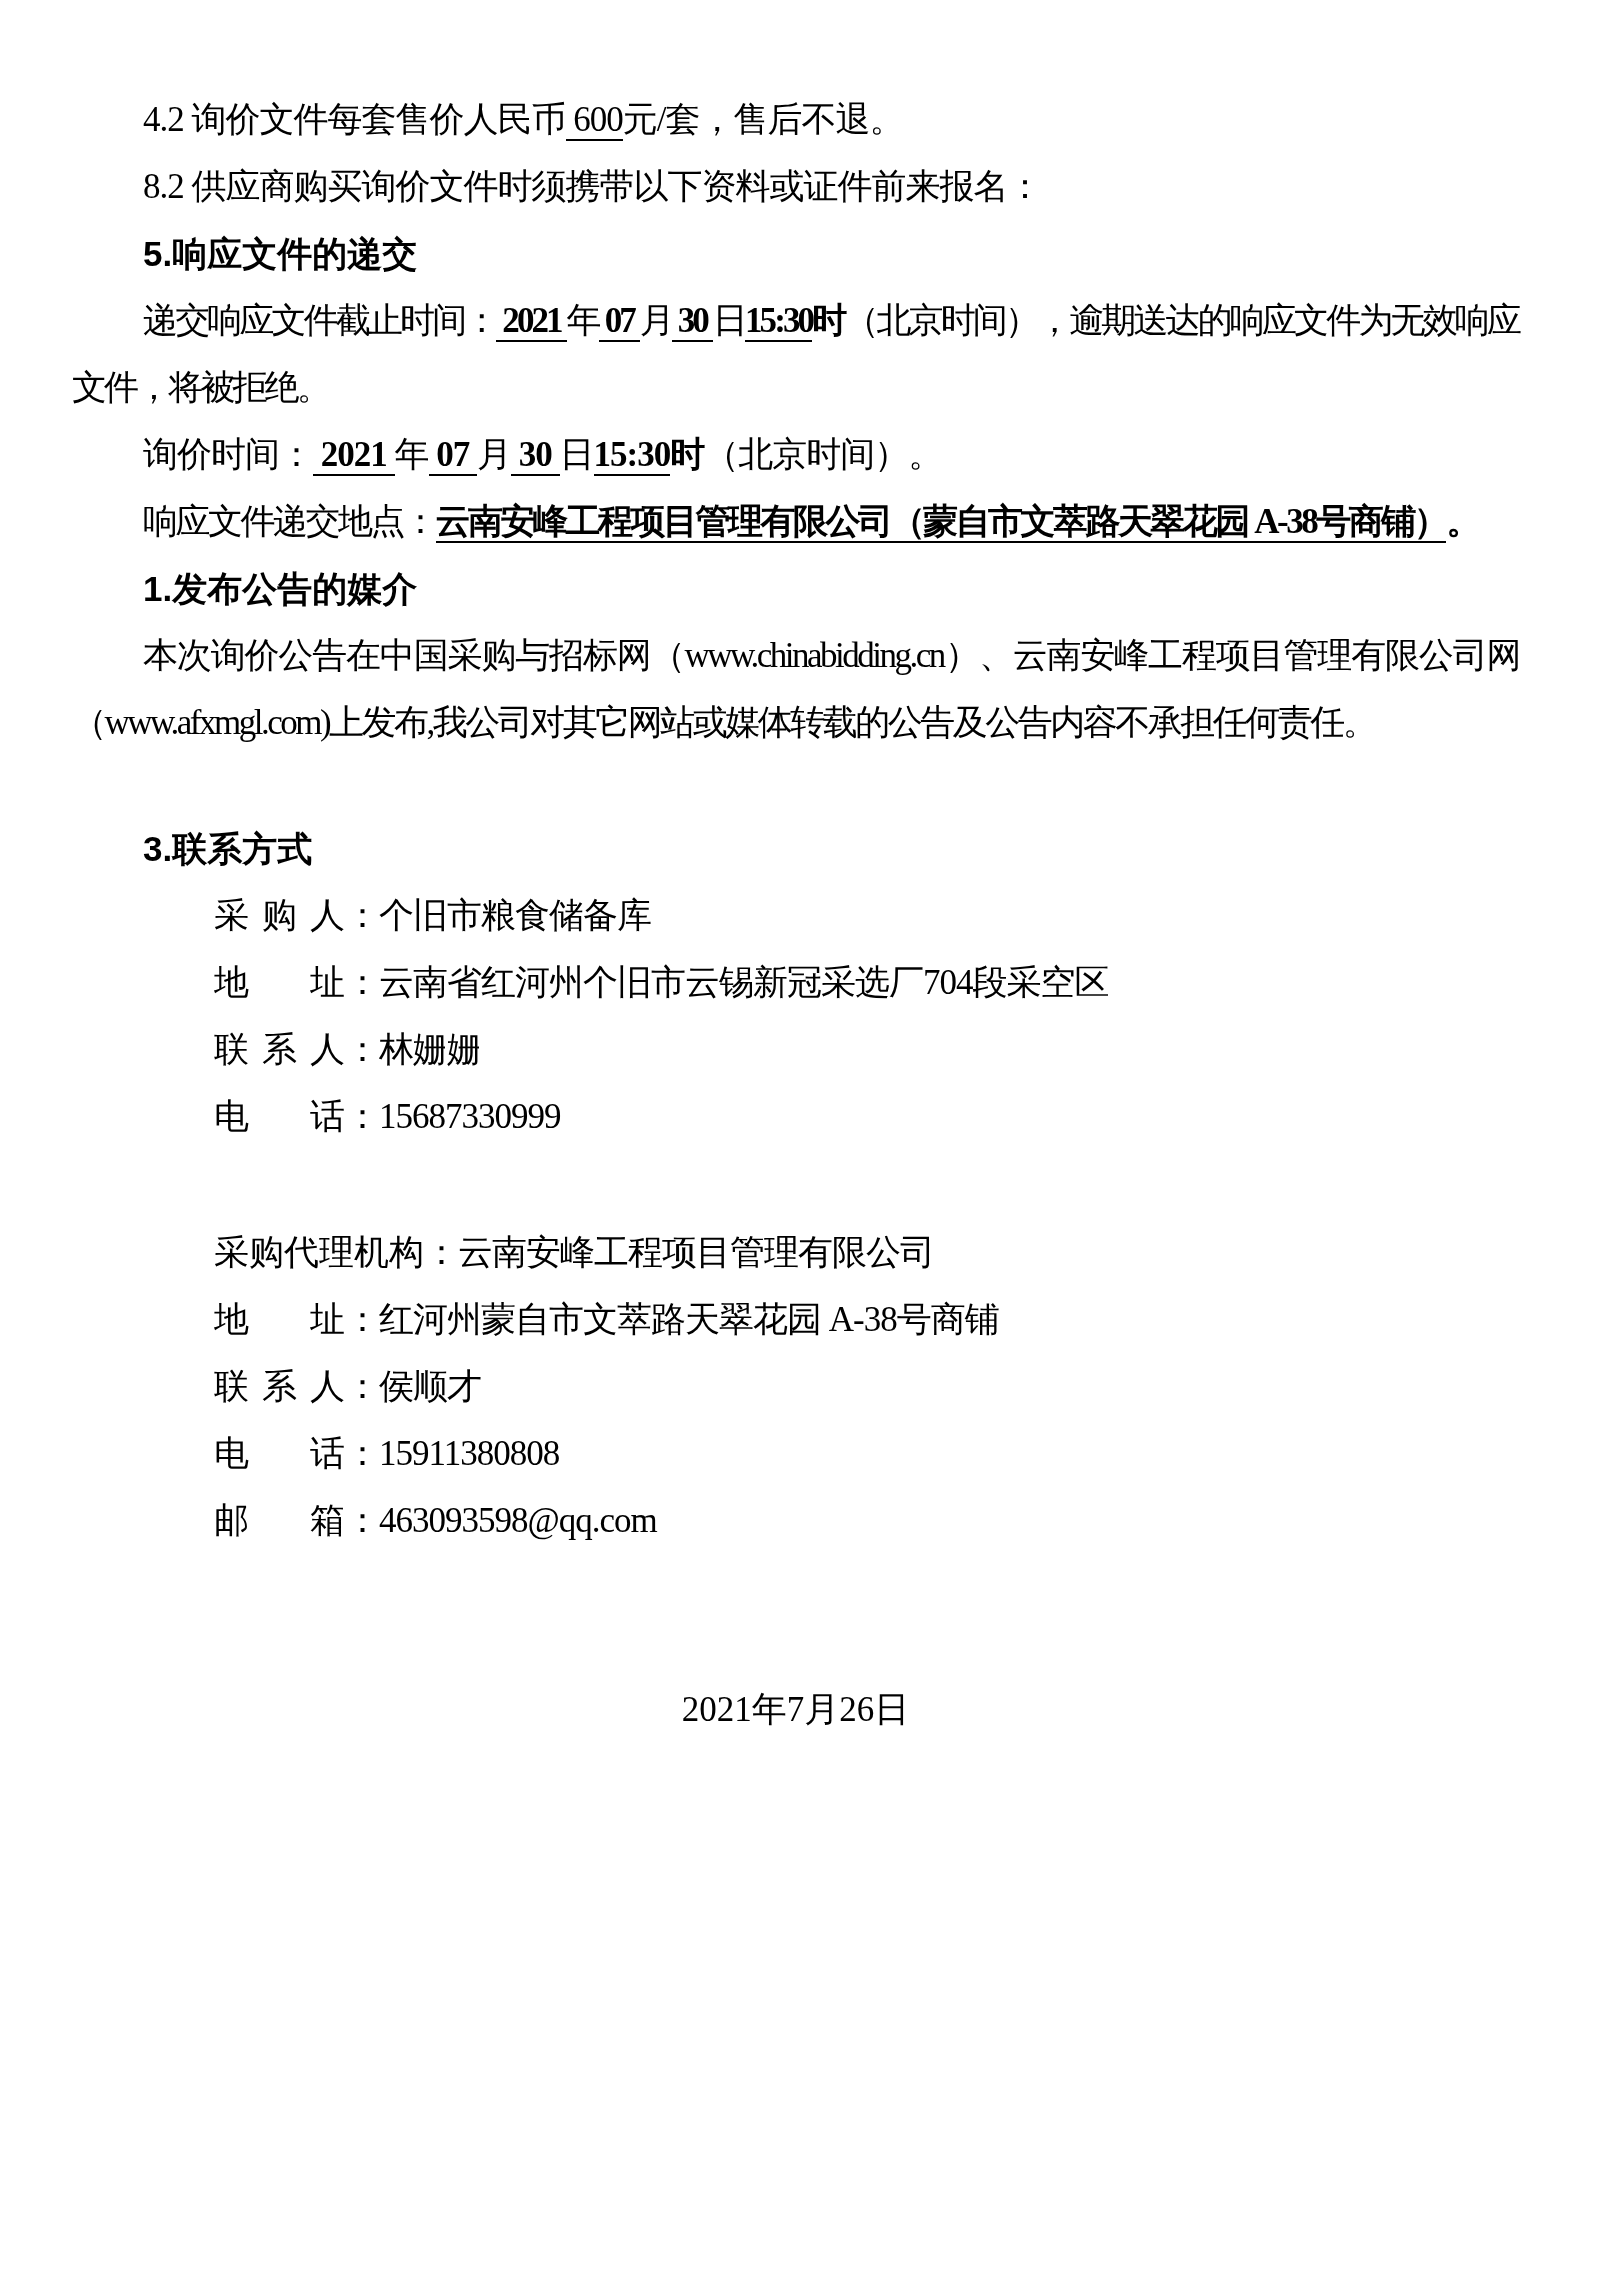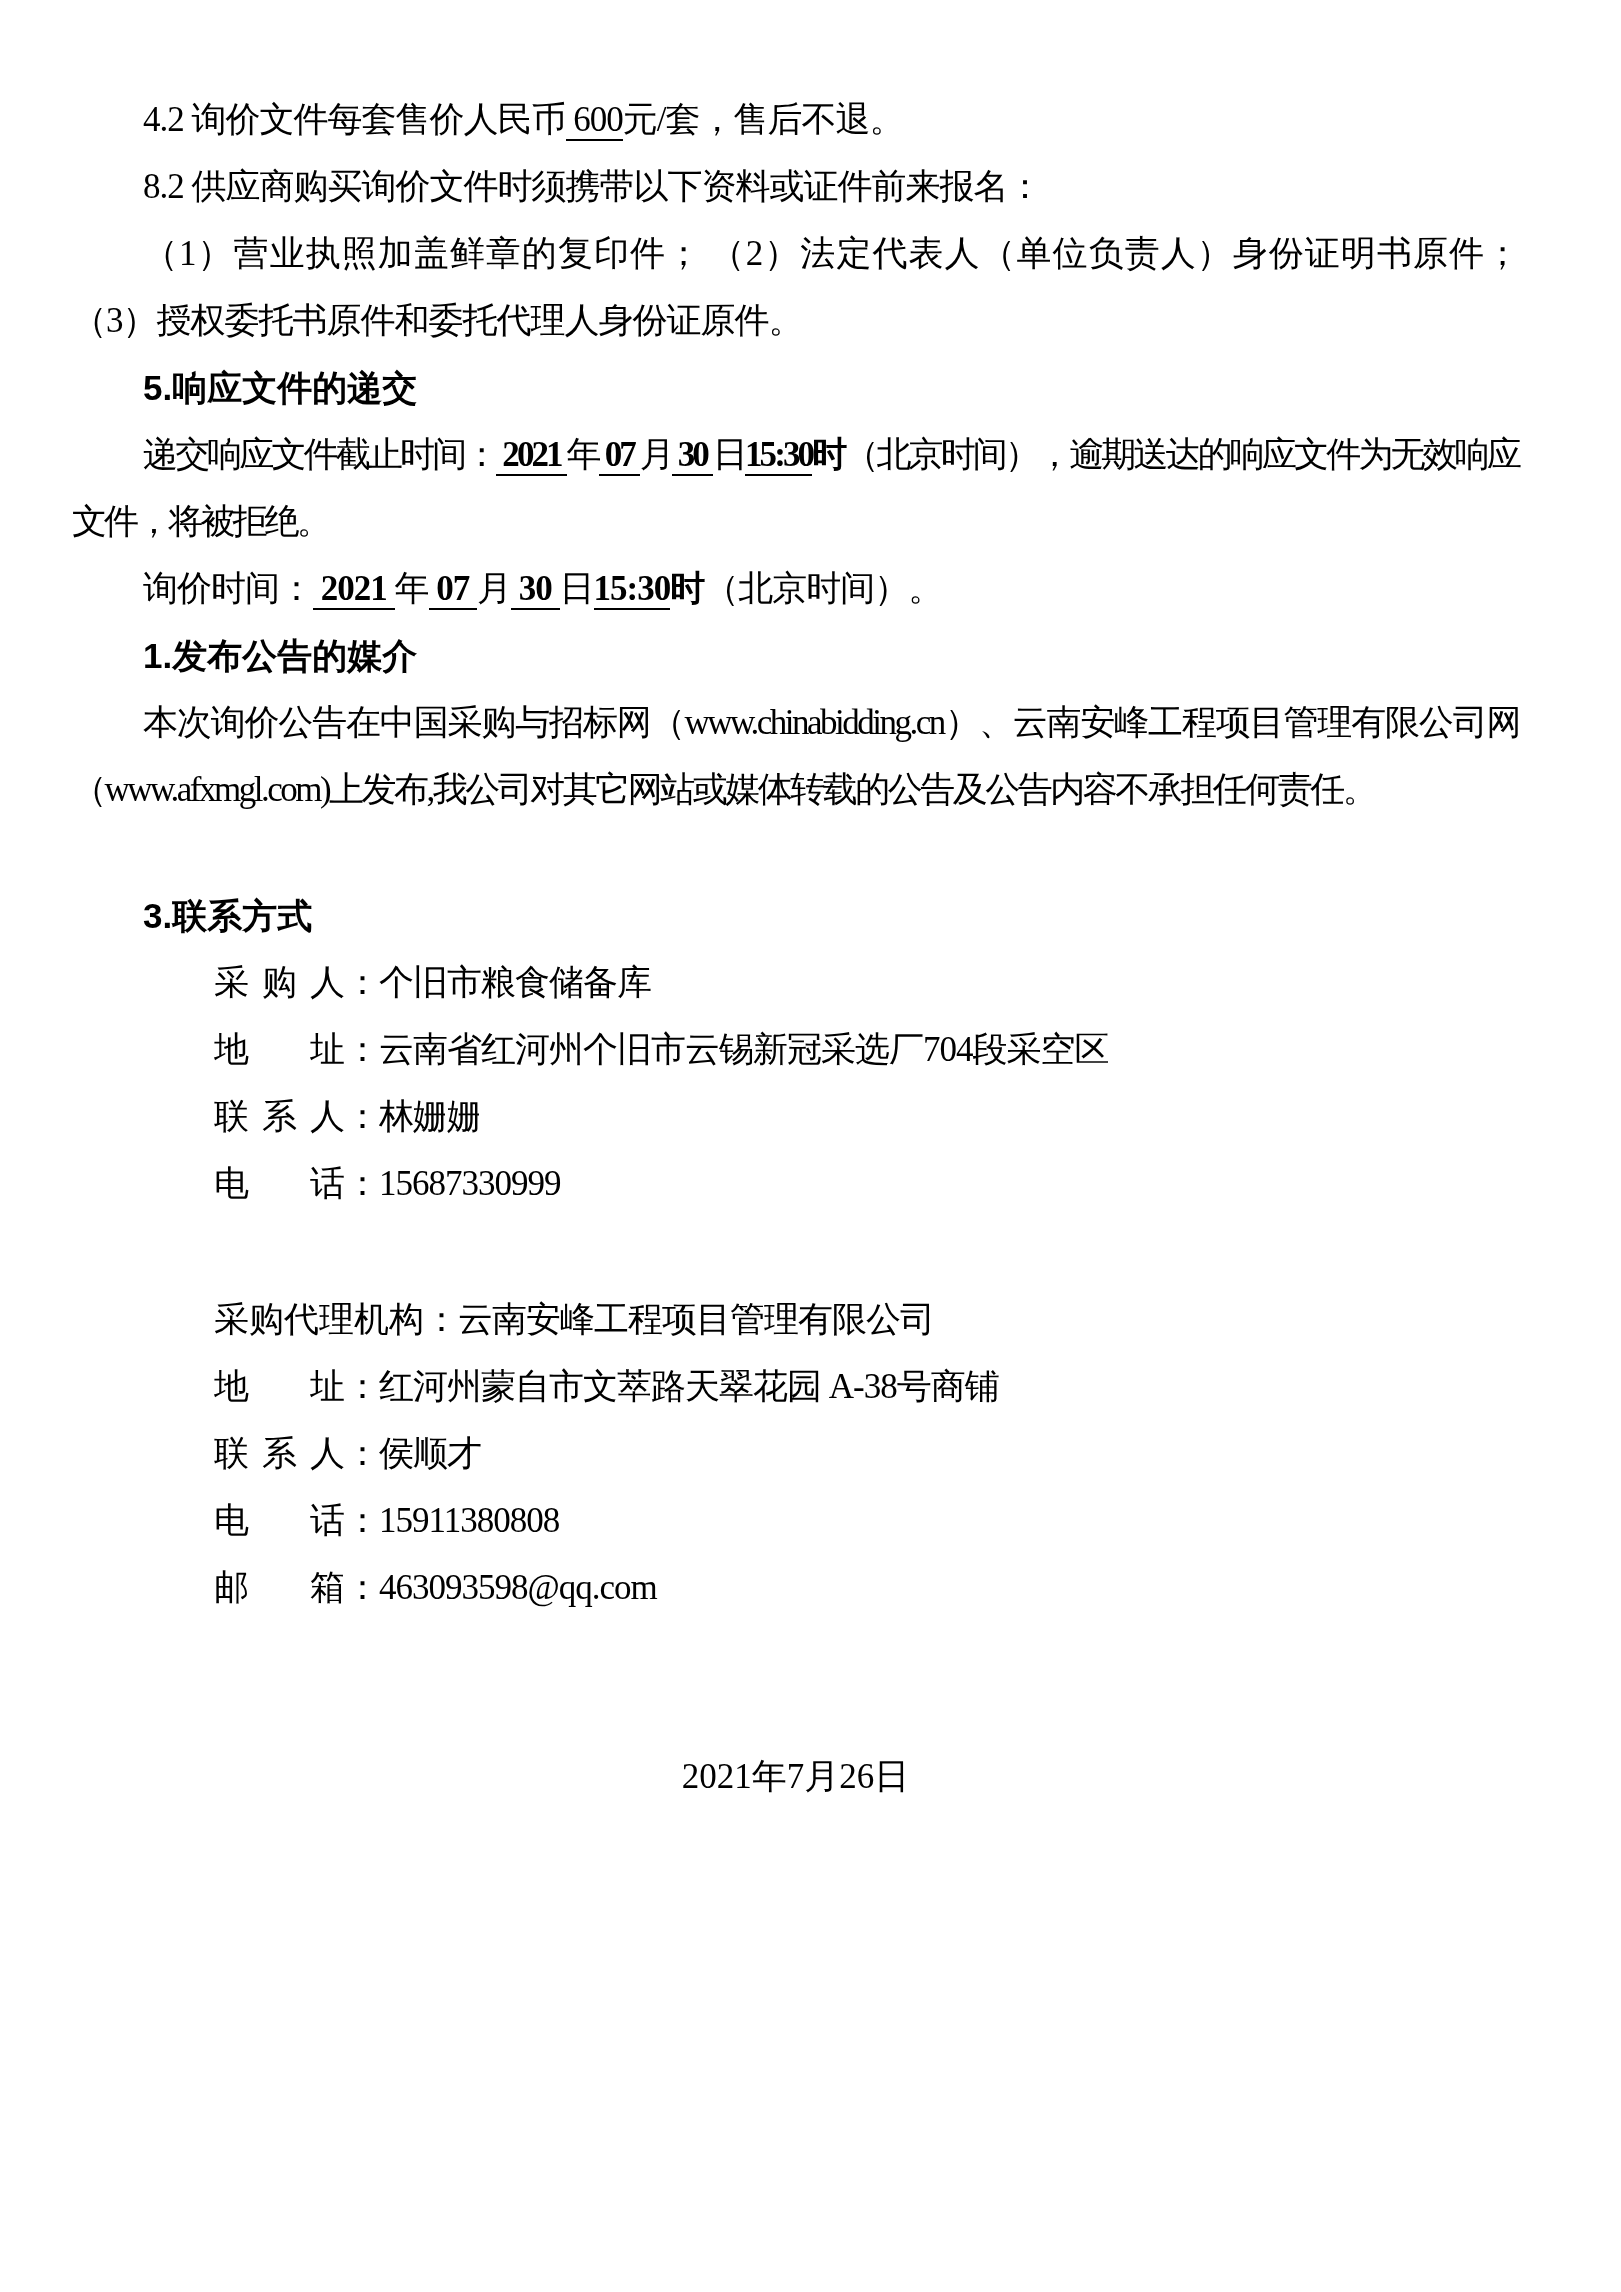--- a/index.html
+++ b/index.html
@@ -29,28 +29,28 @@
 </style>
 </head>
 <body>
 
 <div class="page">
 
   <p class="indent justify"><span>4.2 询价文件每套售价人民币</span><span class="uline"> 600</span><span>元/套，售后不退。</span></p>
 
   <p class="indent justify">8.2 供应商购买询价文件时须携带以下资料或证件前来报名：</p>
 
-  <p class="indent justify">（1）营业执照加盖鲜章的复印件； （2）法定代表人（单位负责人）身份证明书原件；（3）授权委托书原件和委托代理人身份证原件。</p>
 
   <p class="heading indent">5.响应文件的递交</p>
 
   <p class="indent justify tighter"><span>递交响应文件截止时间：</span><span class="field"> 2021 </span><span>年</span><span class="field"> 07 </span><span>月</span><span class="field"> 30 </span><span>日</span><span class="field">15:30</span><span class="b">时</span><span>（北京时间），逾期送达的响应文件为无效响应文件，将被拒绝。</span></p>
 
   <p class="indent"><span>询价时间：</span><span class="field"> 2021 </span><span>年</span><span class="field"> 07 </span><span>月</span><span class="field"> 30 </span><span>日</span><span class="field">15:30</span><span class="b">时</span><span>（北京时间）。</span></p>
 
+  <p class="indent tight nowrap"><span>响应文件递交地点：</span><span class="place">云南安峰工程项目管理有限公司（蒙自市文萃路天翠花园 A-38号商铺）</span><span class="b">。</span></p>
 
   <p class="heading indent">1.发布公告的媒介</p>
 
   <p class="indent justify tight">本次询价公告在中国采购与招标网（www.chinabidding.cn）、云南安峰工程项目管理有限公司网（www.afxmgl.com)上发布,我公司对其它网站或媒体转载的公告及公告内容不承担任何责任。</p>
 
   <p class="heading indent gap-top-section">3.联系方式</p>
 
   <p class="contact-row indent"><span class="clabel">采购人</span><span>：</span><span>个旧市粮食储备库</span></p>
   <p class="contact-row indent"><span class="clabel">地址</span><span>：</span><span>云南省红河州个旧市云锡新冠采选厂704段采空区</span></p>
   <p class="contact-row indent"><span class="clabel">联系人</span><span>：</span><span>林姗姗</span></p>

